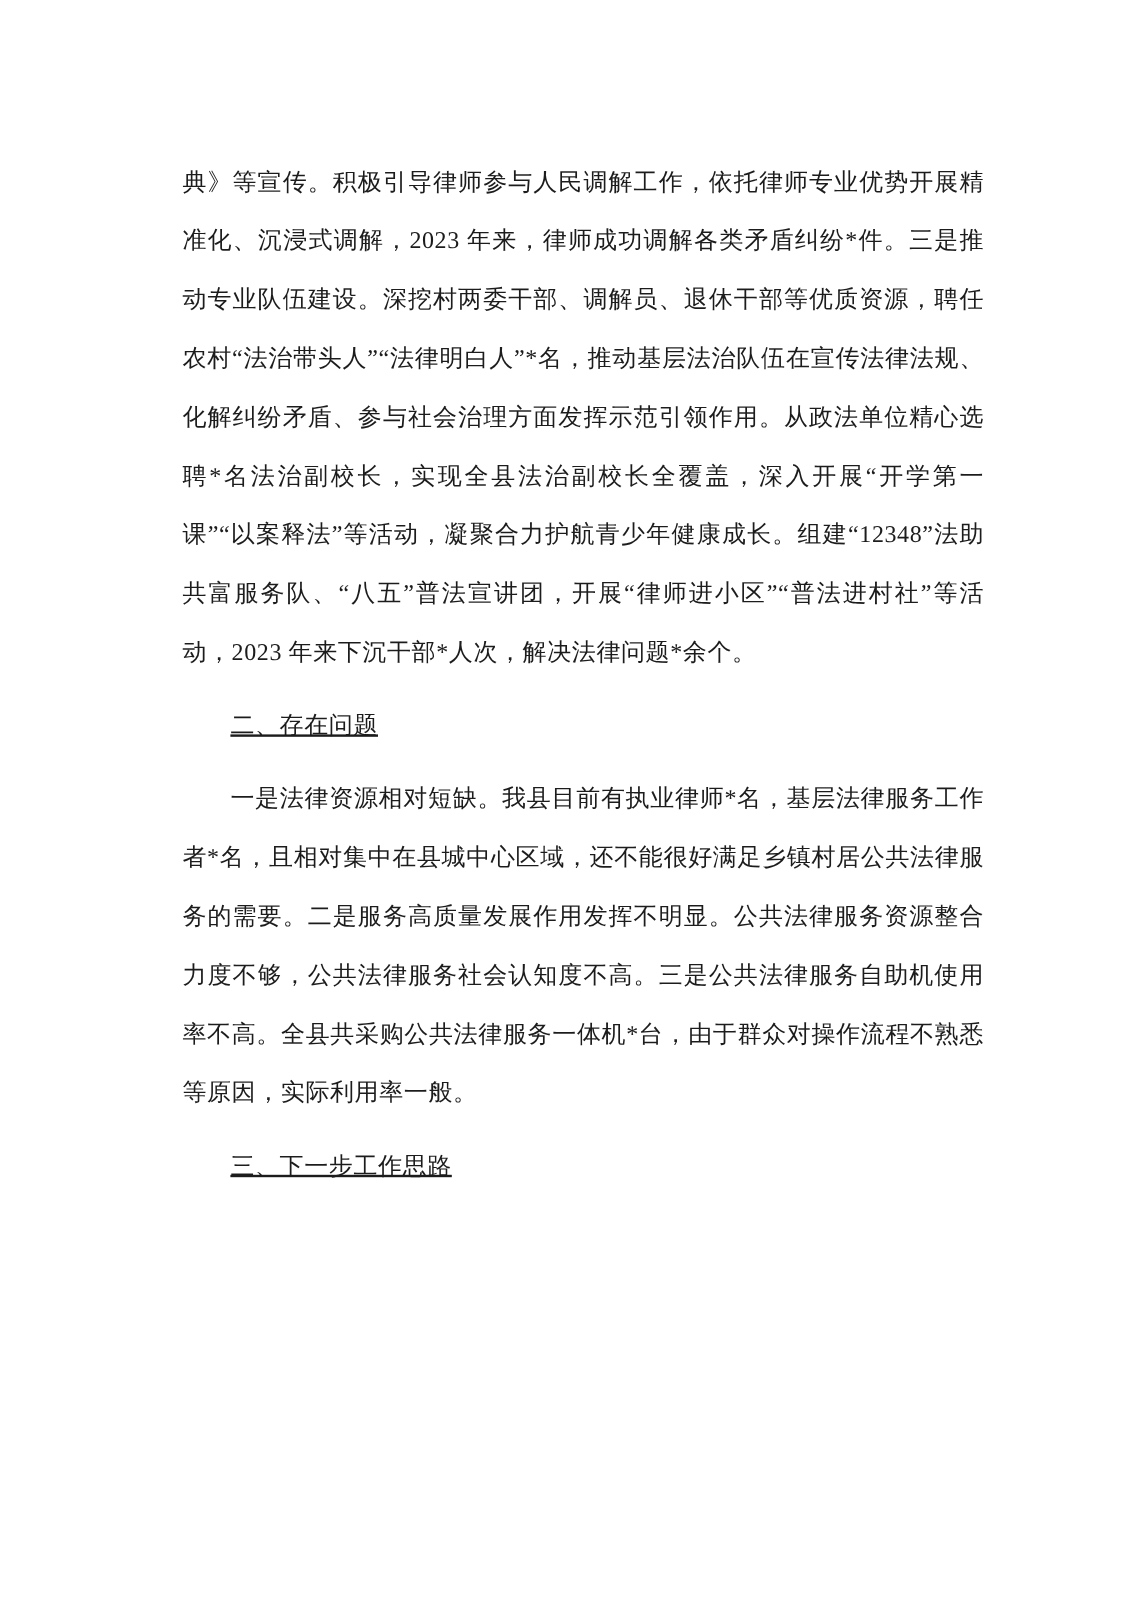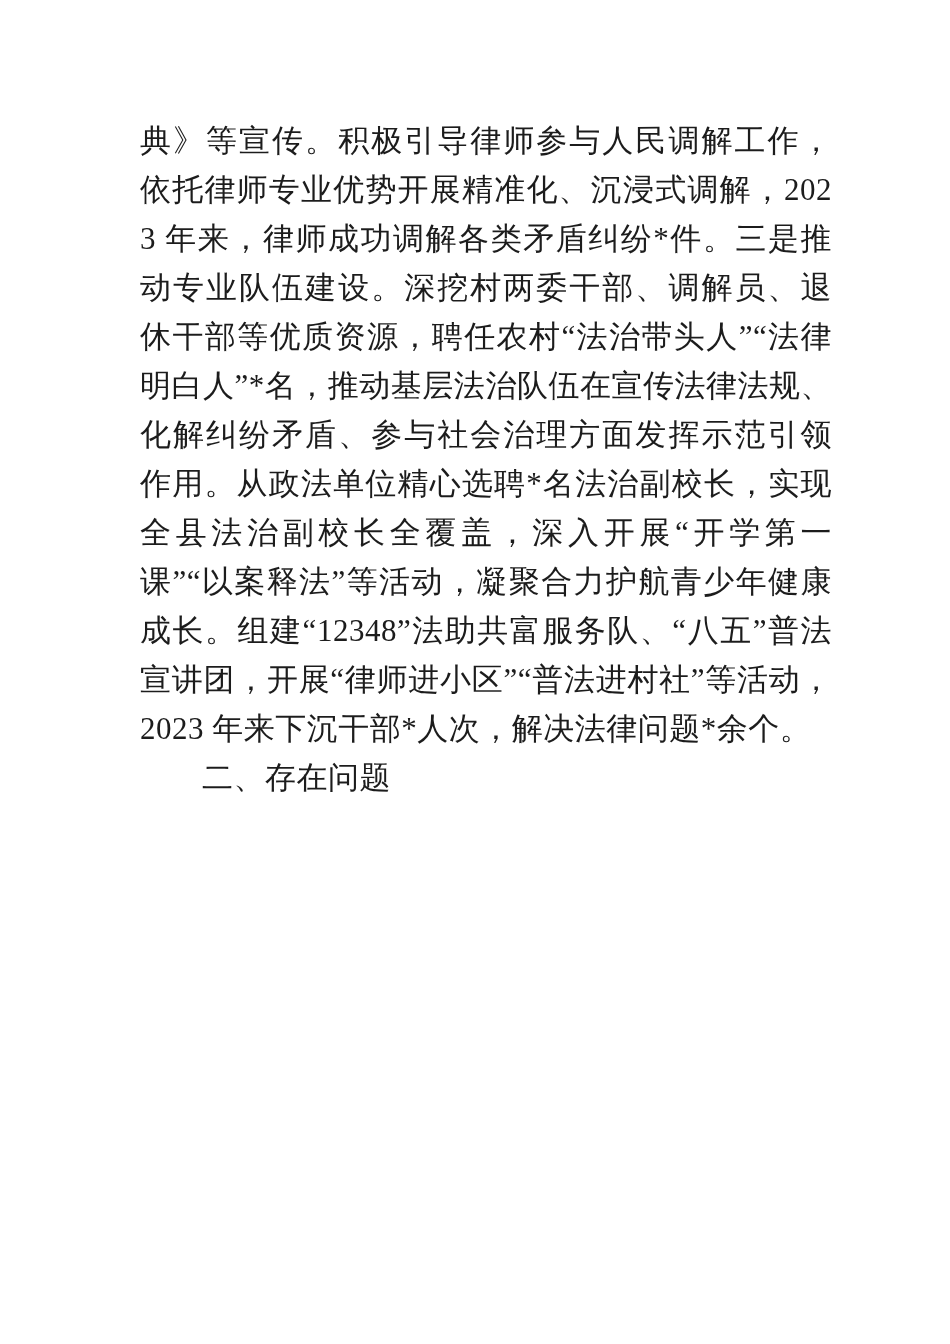--- a/index.html
+++ b/index.html
@@ -12,37 +12,40 @@
     width: 950px;
     height: 1344px;
     box-sizing: border-box;
     background: #ffffff;
     padding: 116px 118px 0 140px;
     overflow: hidden;
     font-family: "Liberation Serif", "DejaVu Serif", serif;
     color: #1c1c1c;
   }
   .para {
-    margin: 0;
-    font-size: 31px;
+    margin: 12px;
+    font-size: 20px;
     line-height: 49px;
     text-align: justify;
     text-justify: inter-character;
     word-break: break-all;
     letter-spacing: 0.5px;
   }
   .para.continuation {
     text-indent: 0;
   }
   .para.body-indent {
     text-indent: 2em;
   }
   .para.heading {
     text-indent: 2em;
+    text-decoration: underline;
   }
 </style>
 </head>
 <body>
 
 <div class="page">
   <p class="para continuation">典》等宣传。积极引导律师参与人民调解工作，依托律师专业优势开展精准化、沉浸式调解，2023 年来，律师成功调解各类矛盾纠纷*件。三是推动专业队伍建设。深挖村两委干部、调解员、退休干部等优质资源，聘任农村“法治带头人”“法律明白人”*名，推动基层法治队伍在宣传法律法规、化解纠纷矛盾、参与社会治理方面发挥示范引领作用。从政法单位精心选聘*名法治副校长，实现全县法治副校长全覆盖，深入开展“开学第一课”“以案释法”等活动，凝聚合力护航青少年健康成长。组建“12348”法助共富服务队、“八五”普法宣讲团，开展“律师进小区”“普法进村社”等活动，2023 年来下沉干部*人次，解决法律问题*余个。</p>
   <p class="para heading">二、存在问题</p>
+  <p class="para body-indent">一是法律资源相对短缺。我县目前有执业律师*名，基层法律服务工作者*名，且相对集中在县城中心区域，还不能很好满足乡镇村居公共法律服务的需要。二是服务高质量发展作用发挥不明显。公共法律服务资源整合力度不够，公共法律服务社会认知度不高。三是公共法律服务自助机使用率不高。全县共采购公共法律服务一体机*台，由于群众对操作流程不熟悉等原因，实际利用率一般。</p>
+  <p class="para heading">三、下一步工作思路</p>
 </div>
 
 </body></html>

